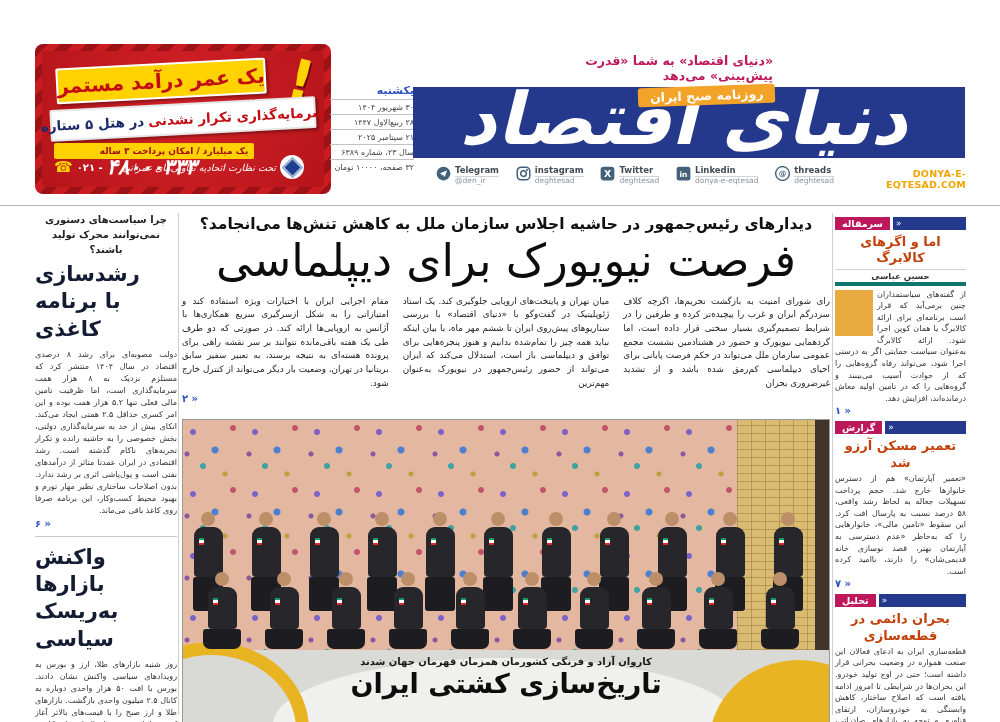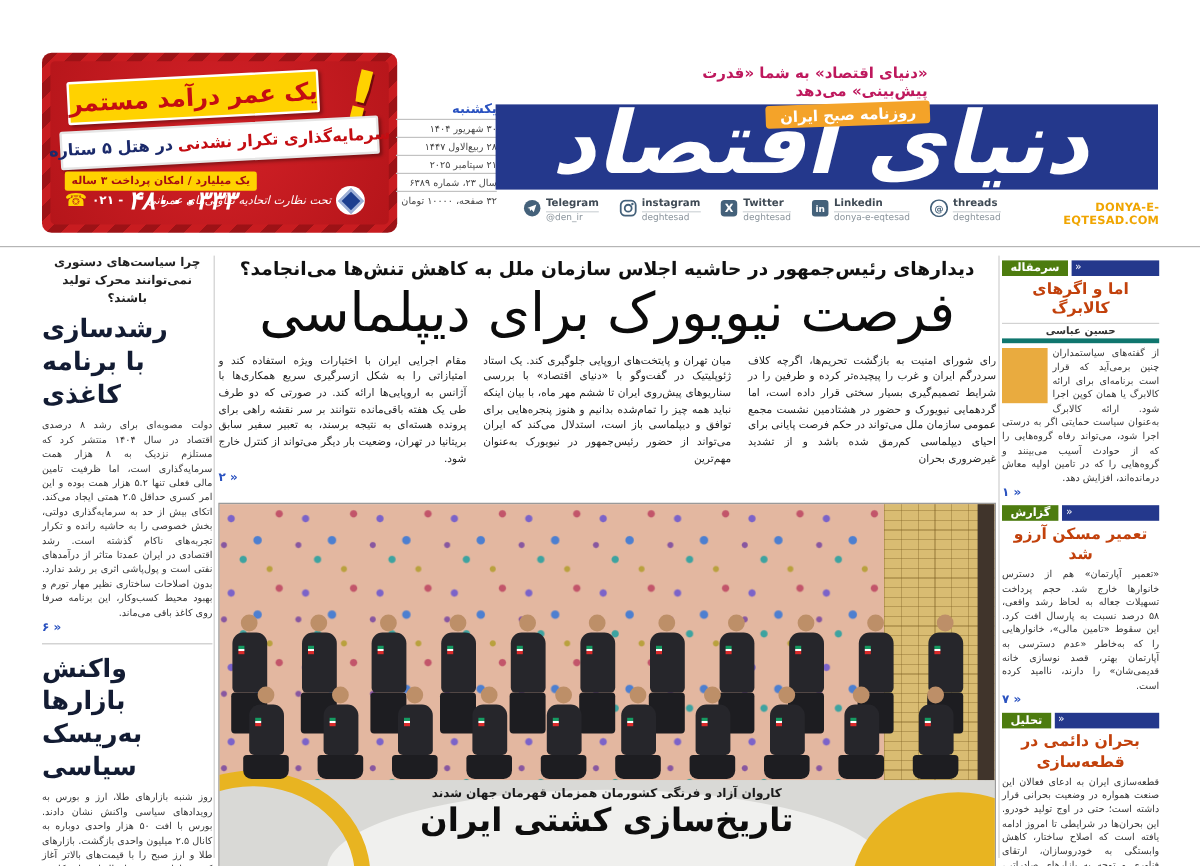--- a/index.html
+++ b/index.html
@@ -28,21 +28,21 @@
   .ad{left:35px;top:44px;width:296px;height:150px;border-radius:8px;
       background:repeating-linear-gradient(-45deg,#9d1216 0 9px,#c81c20 9px 18px);padding:7px;box-sizing:border-box;}
   .ad-in{position:relative;width:100%;height:100%;background:radial-gradient(circle at 50% 40%,#d42127,#b5151a);border-radius:4px;}
   .ad-exc{position:absolute;right:10px;top:0px;font-size:56px;font-weight:900;color:#ffd200;transform:rotate(14deg);text-shadow:2px 2px 0 #70090c;line-height:60px;}
   .rib1{position:absolute;right:58px;left:14px;top:12px;height:32px;background:#ffd200;border:2px solid #fff;border-radius:2px;transform:rotate(-3deg);
         display:flex;align-items:center;justify-content:center;color:#c40d12;font-weight:900;font-size:20px;box-shadow:2px 2px 3px rgba(0,0,0,.35);white-space:nowrap;}
   .rib2{position:absolute;right:8px;left:8px;top:52px;height:28px;background:#fff;border:2px solid #e6e6e6;border-radius:2px;transform:rotate(-3deg);
         display:flex;align-items:center;justify-content:center;gap:4px;font-weight:900;font-size:13.5px;box-shadow:2px 2px 3px rgba(0,0,0,.35);white-space:nowrap;}
   .rib2 .r{color:#c40d12;} .rib2 .b{color:#1b2a6b;}
   .ad-bdg{position:absolute;left:12px;top:92px;width:160px;height:16px;background:#ffd200;border-radius:2px;
-          display:flex;align-items:center;justify-content:center;color:#a50d12;font-weight:bold;font-size:9px;white-space:nowrap;}
+          display:flex;align-items:center;justify-content:center;color:#a50d12;font-weight:bold;font-size:9px;white-space:nowrap;padding-left:40px;}
   .ad-phone{position:absolute;left:12px;bottom:8px;display:flex;align-items:center;gap:4px;direction:ltr;color:#fff;}
   .ad-phone .tel{color:#ffd200;font-size:15px;}
   .ad-phone .pre{font-size:10px;font-weight:bold;}
   .ad-phone .num{font-size:21px;font-weight:900;font-style:italic;letter-spacing:1px;}
   .ad-sup{position:absolute;right:20px;bottom:8px;display:flex;align-items:center;gap:4px;color:#fff;}
   .ad-sup .lg{width:24px;height:24px;background:#fff;border-radius:50%;flex:none;display:flex;align-items:center;justify-content:center;}
   .ad-sup .lg i{display:block;width:11px;height:11px;background:#1d3f8f;transform:rotate(45deg);border:2px solid #9fb2d8;}
   .ad-sup .tx{font-size:9.5px;font-style:italic;white-space:nowrap;}
 
   
@@ -89,21 +89,21 @@
   .fig.kneel .torso{height:42px;} .fig.kneel .legs{height:20px;width:38px;border-radius:3px 3px 7px 7px;}
   .cap{position:absolute;left:0;right:0;top:236px;text-align:center;z-index:5;}
   .cap .ck{font-size:10px;font-weight:bold;color:#1a1a1a;}
   .cap .ct{font-size:27px;font-weight:900;color:#0d0d0d;line-height:1.25;}
 
   
   .sidebar{left:835px;top:212px;width:131px;}
   .shead{display:flex;align-items:center;gap:3px;margin-top:5px;}
   .shead .bar{flex:1;height:13px;background:#24388c;position:relative;}
   .shead .bar i{position:absolute;left:3px;top:0;color:#fff;font-size:9px;line-height:13px;font-style:normal;}
-  .shead .lb{flex:none;background:#4d7c0f;color:#fff;font-weight:bold;font-size:9.5px;padding:1px 7px;}
+  .shead .lb{flex:none;background:#be185d;color:#fff;font-weight:bold;font-size:9.5px;padding:1px 7px;}
   .stitle{font-size:13px;font-weight:900;color:#c2410c;text-align:center;margin:4px 0 2px;line-height:1.25;}
   .sauthor{font-size:8.5px;font-weight:bold;color:#333;text-align:center;border-top:1px solid #d2d2d2;border-bottom:4px solid #0f766e;padding:1px 0;margin-bottom:3px;}
   .sbody{font-size:8px;color:#333;text-align:justify;line-height:1.45;}
   .portrait{float:left;width:38px;height:46px;background:#e9ab3f;padding:3px;margin:1px 4px 2px 0;box-sizing:border-box;}
   .face{width:100%;height:100%;background:
         radial-gradient(circle at 50% 32%,#9c9183 8px,transparent 9px),
         radial-gradient(ellipse at 50% 95%,#7d7569 13px,transparent 14px),#d6d0c8;}
 </style>
 </head>
 <body>

